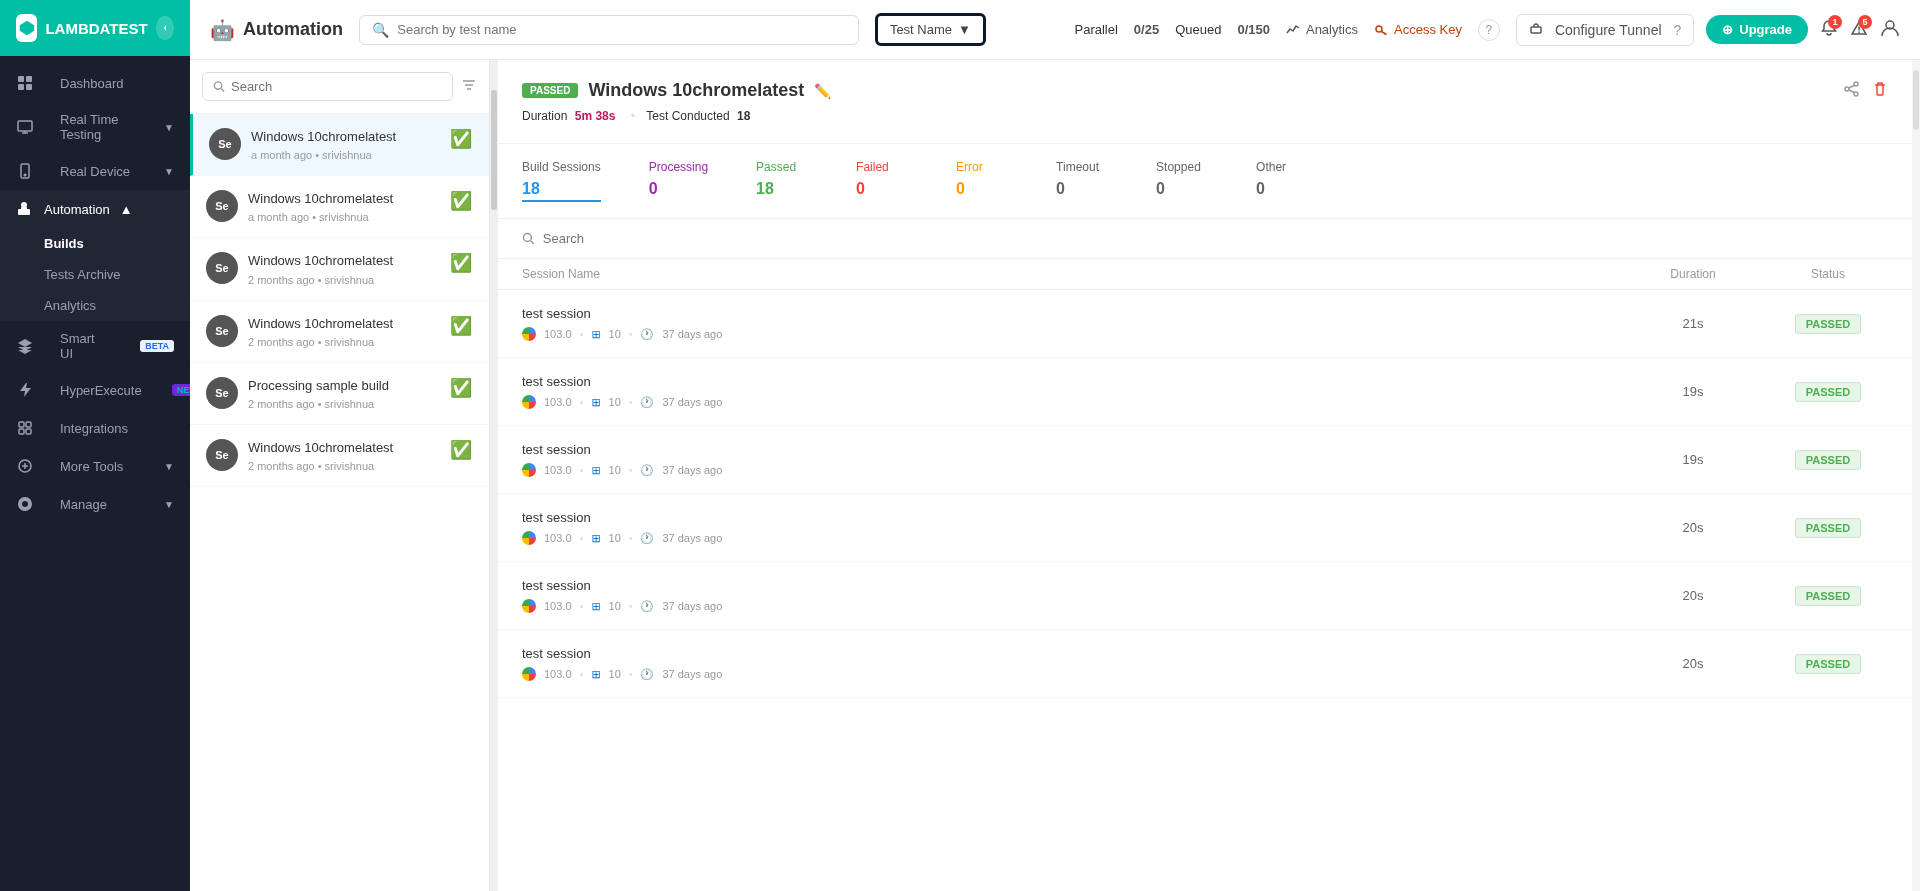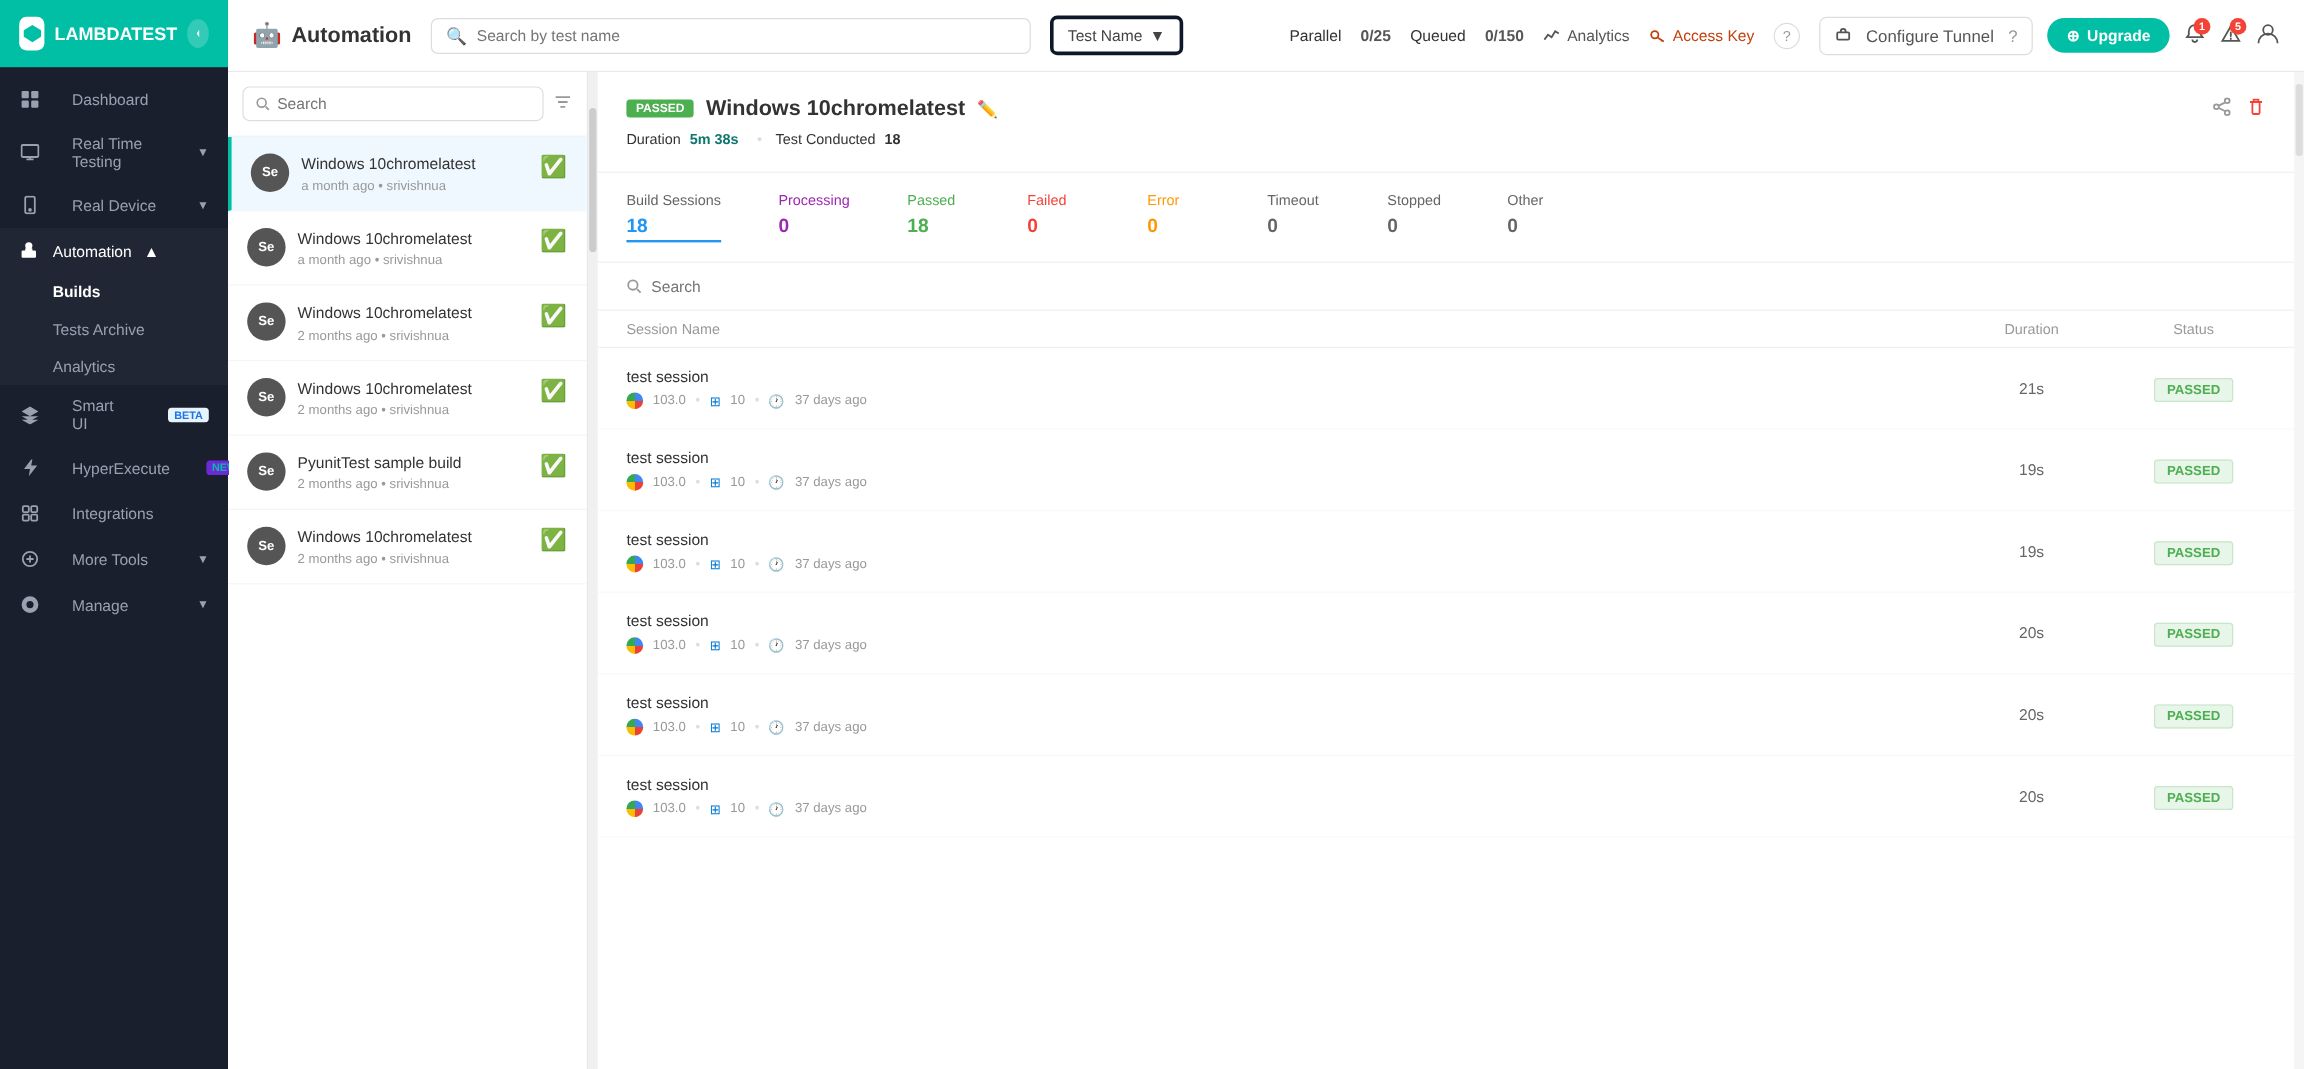--- a/index.html
+++ b/index.html
@@ -386,21 +386,21 @@
             <div class="build-meta">2 months ago • srivishnua</div>
           </div>
           <div class="build-status">
             <span class="status-passed">✅</span>
           </div>
         </div>
 
         <div class="build-item">
           <div class="build-avatar" style="background:#555;">Se</div>
           <div class="build-info">
-            <div class="build-name">PyunitTest sample build</div>
+            <div class="build-name">Processing sample build</div>
             <div class="build-meta">2 months ago • srivishnua</div>
           </div>
           <div class="build-status">
             <span class="status-passed">✅</span>
           </div>
         </div>
 
         <div class="build-item">
           <div class="build-avatar" style="background:#555;">Se</div>
           <div class="build-info">
@@ -437,21 +437,21 @@
             </span>
             <span style="color:#f44336; cursor:pointer;">
               <svg width="16" height="16" viewBox="0 0 16 16" fill="none" stroke="currentColor" stroke-width="1.5">
                   <path d="M3 4h10M6 4V2h4v2M5 4v9a1 1 0 001 1h4a1 1 0 001-1V4"></path>
                 </svg>
             </span>
           </div>
         </div>
         <div class="detail-meta">
           <span>Duration</span>
-          <span style="color:#0f766e; font-weight:600; margin:0 4px;">5m 38s</span>
+          <span style="color:#be185d; font-weight:600; margin:0 4px;">5m 38s</span>
           <span style="margin: 0 8px; color:#ddd;">•</span>
           <span>Test Conducted</span>
           <span style="margin-left:4px; font-weight:600;">18</span>
         </div>
       </div>
 
       <div class="stats-row">
         <div class="stat-item">
           <div class="stat-label">Build Sessions</div>
           <div class="stat-value blue">18</div>

